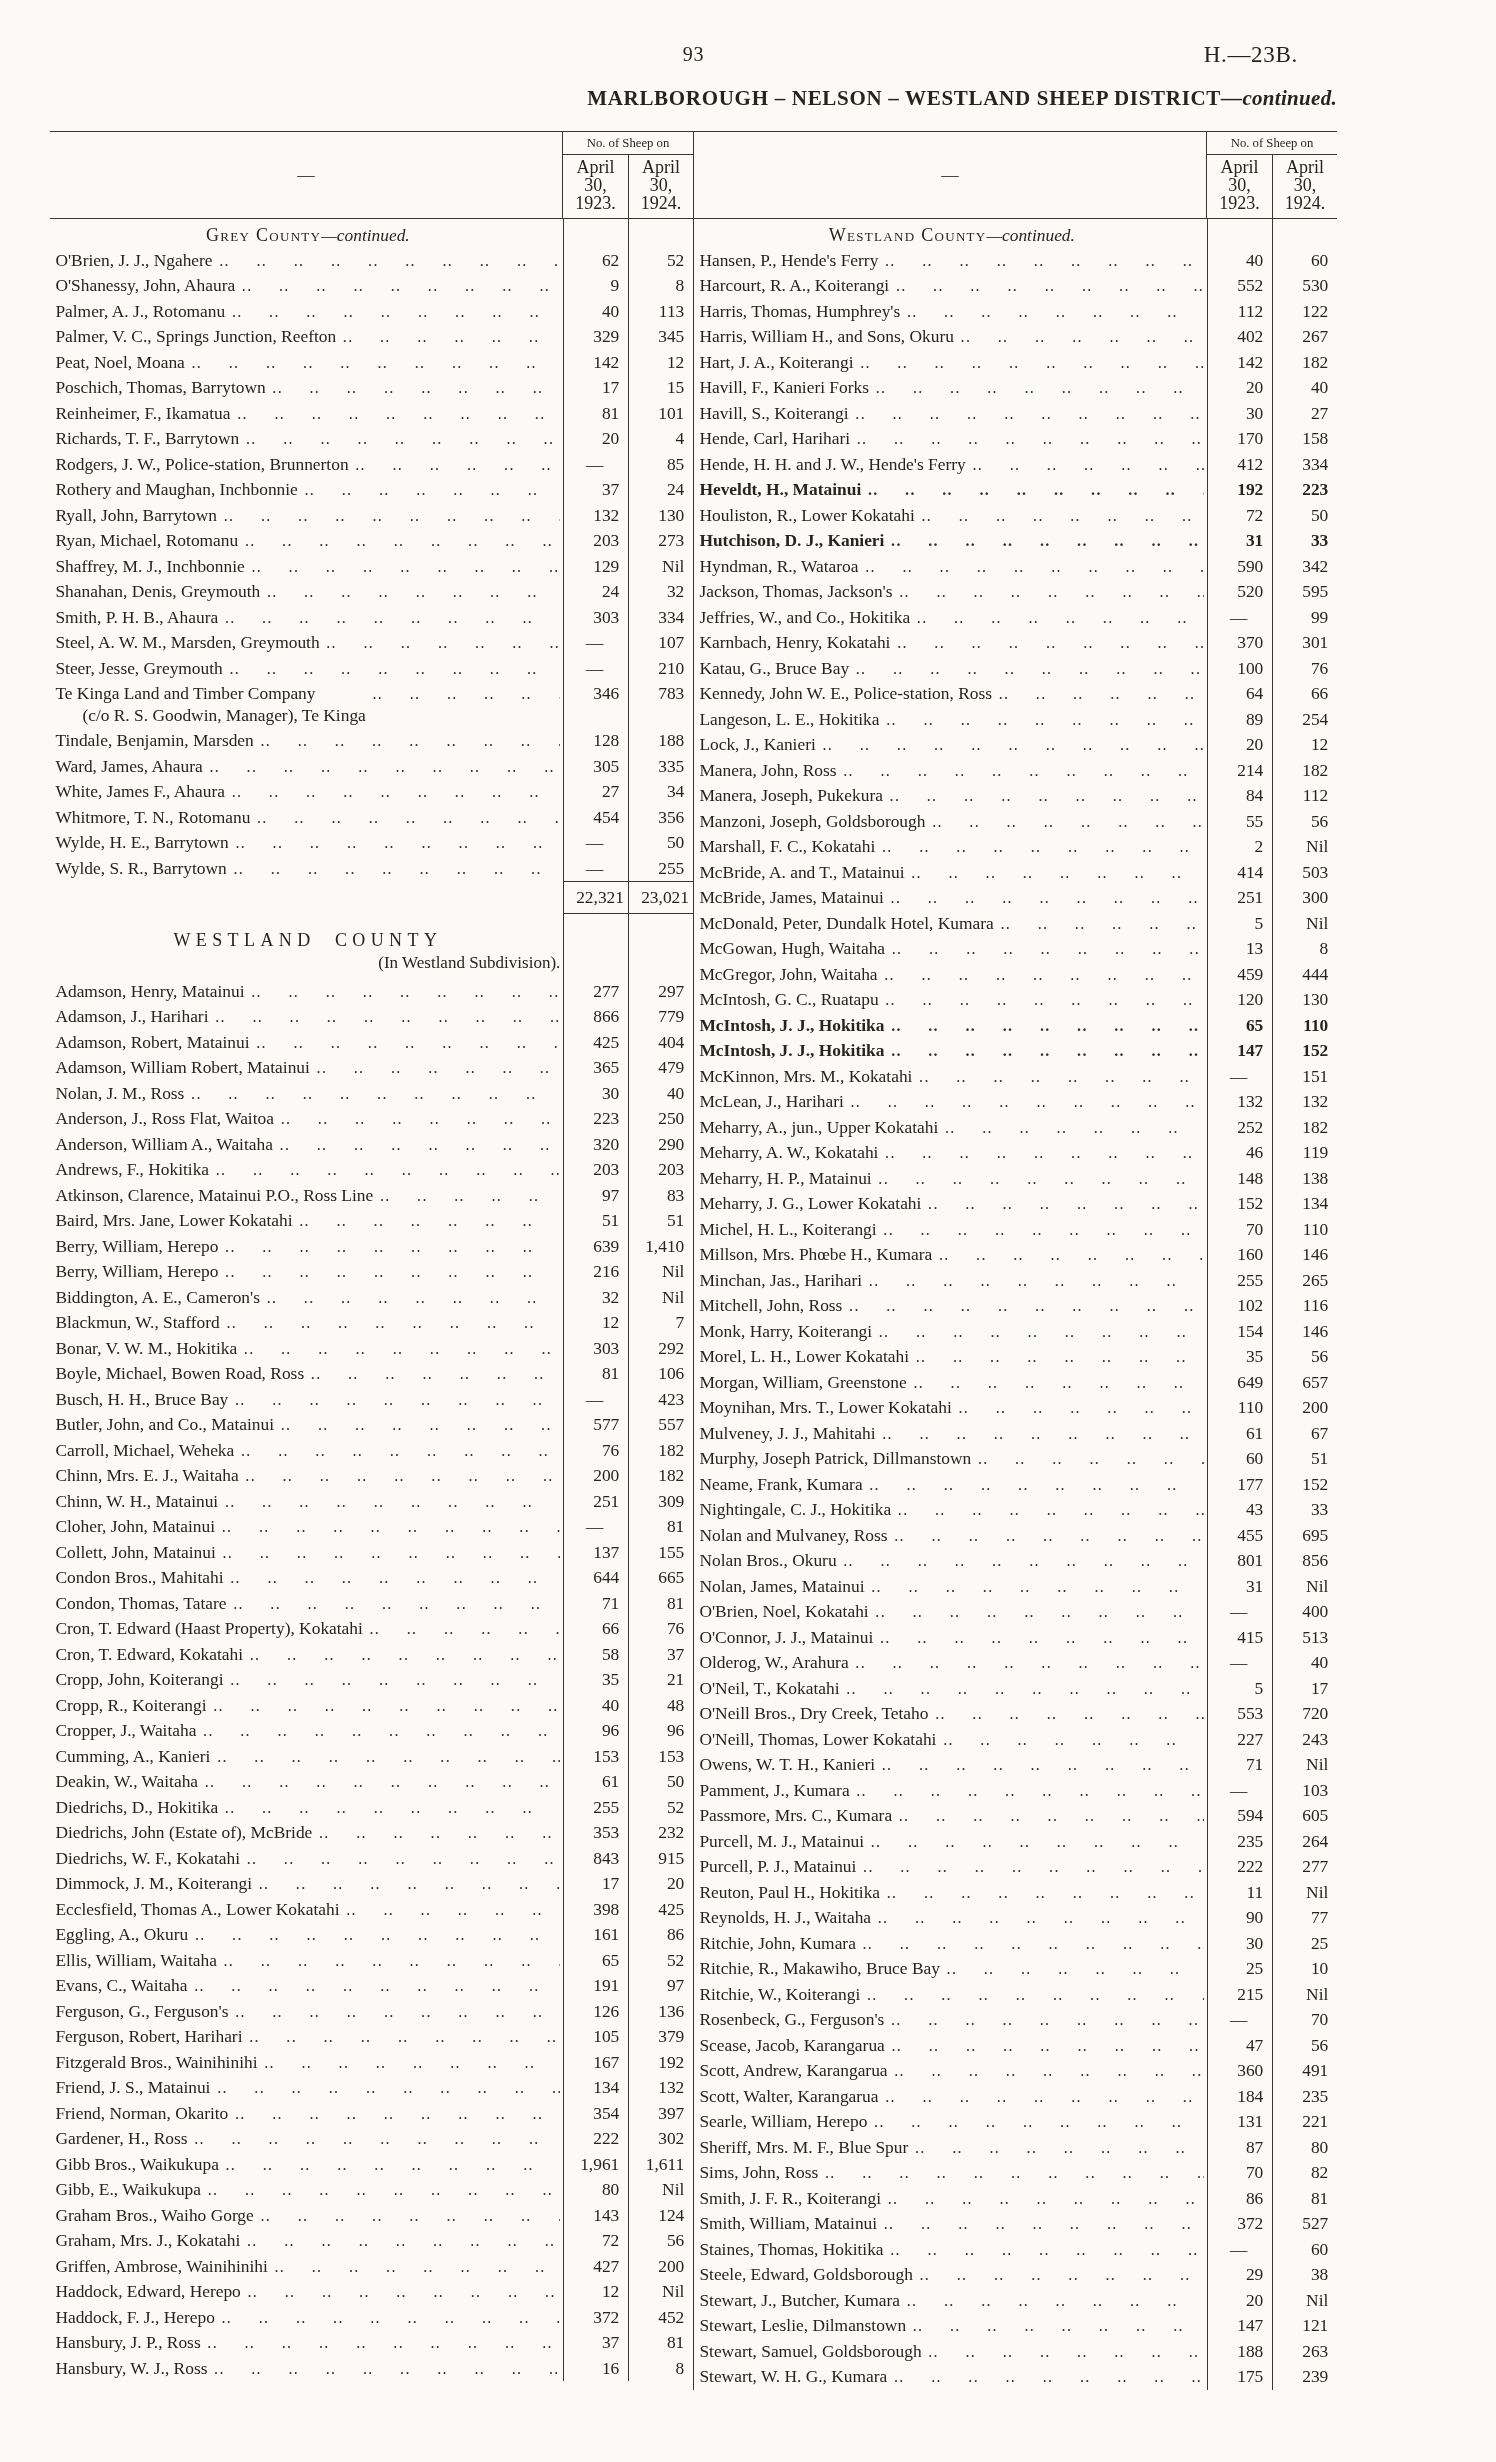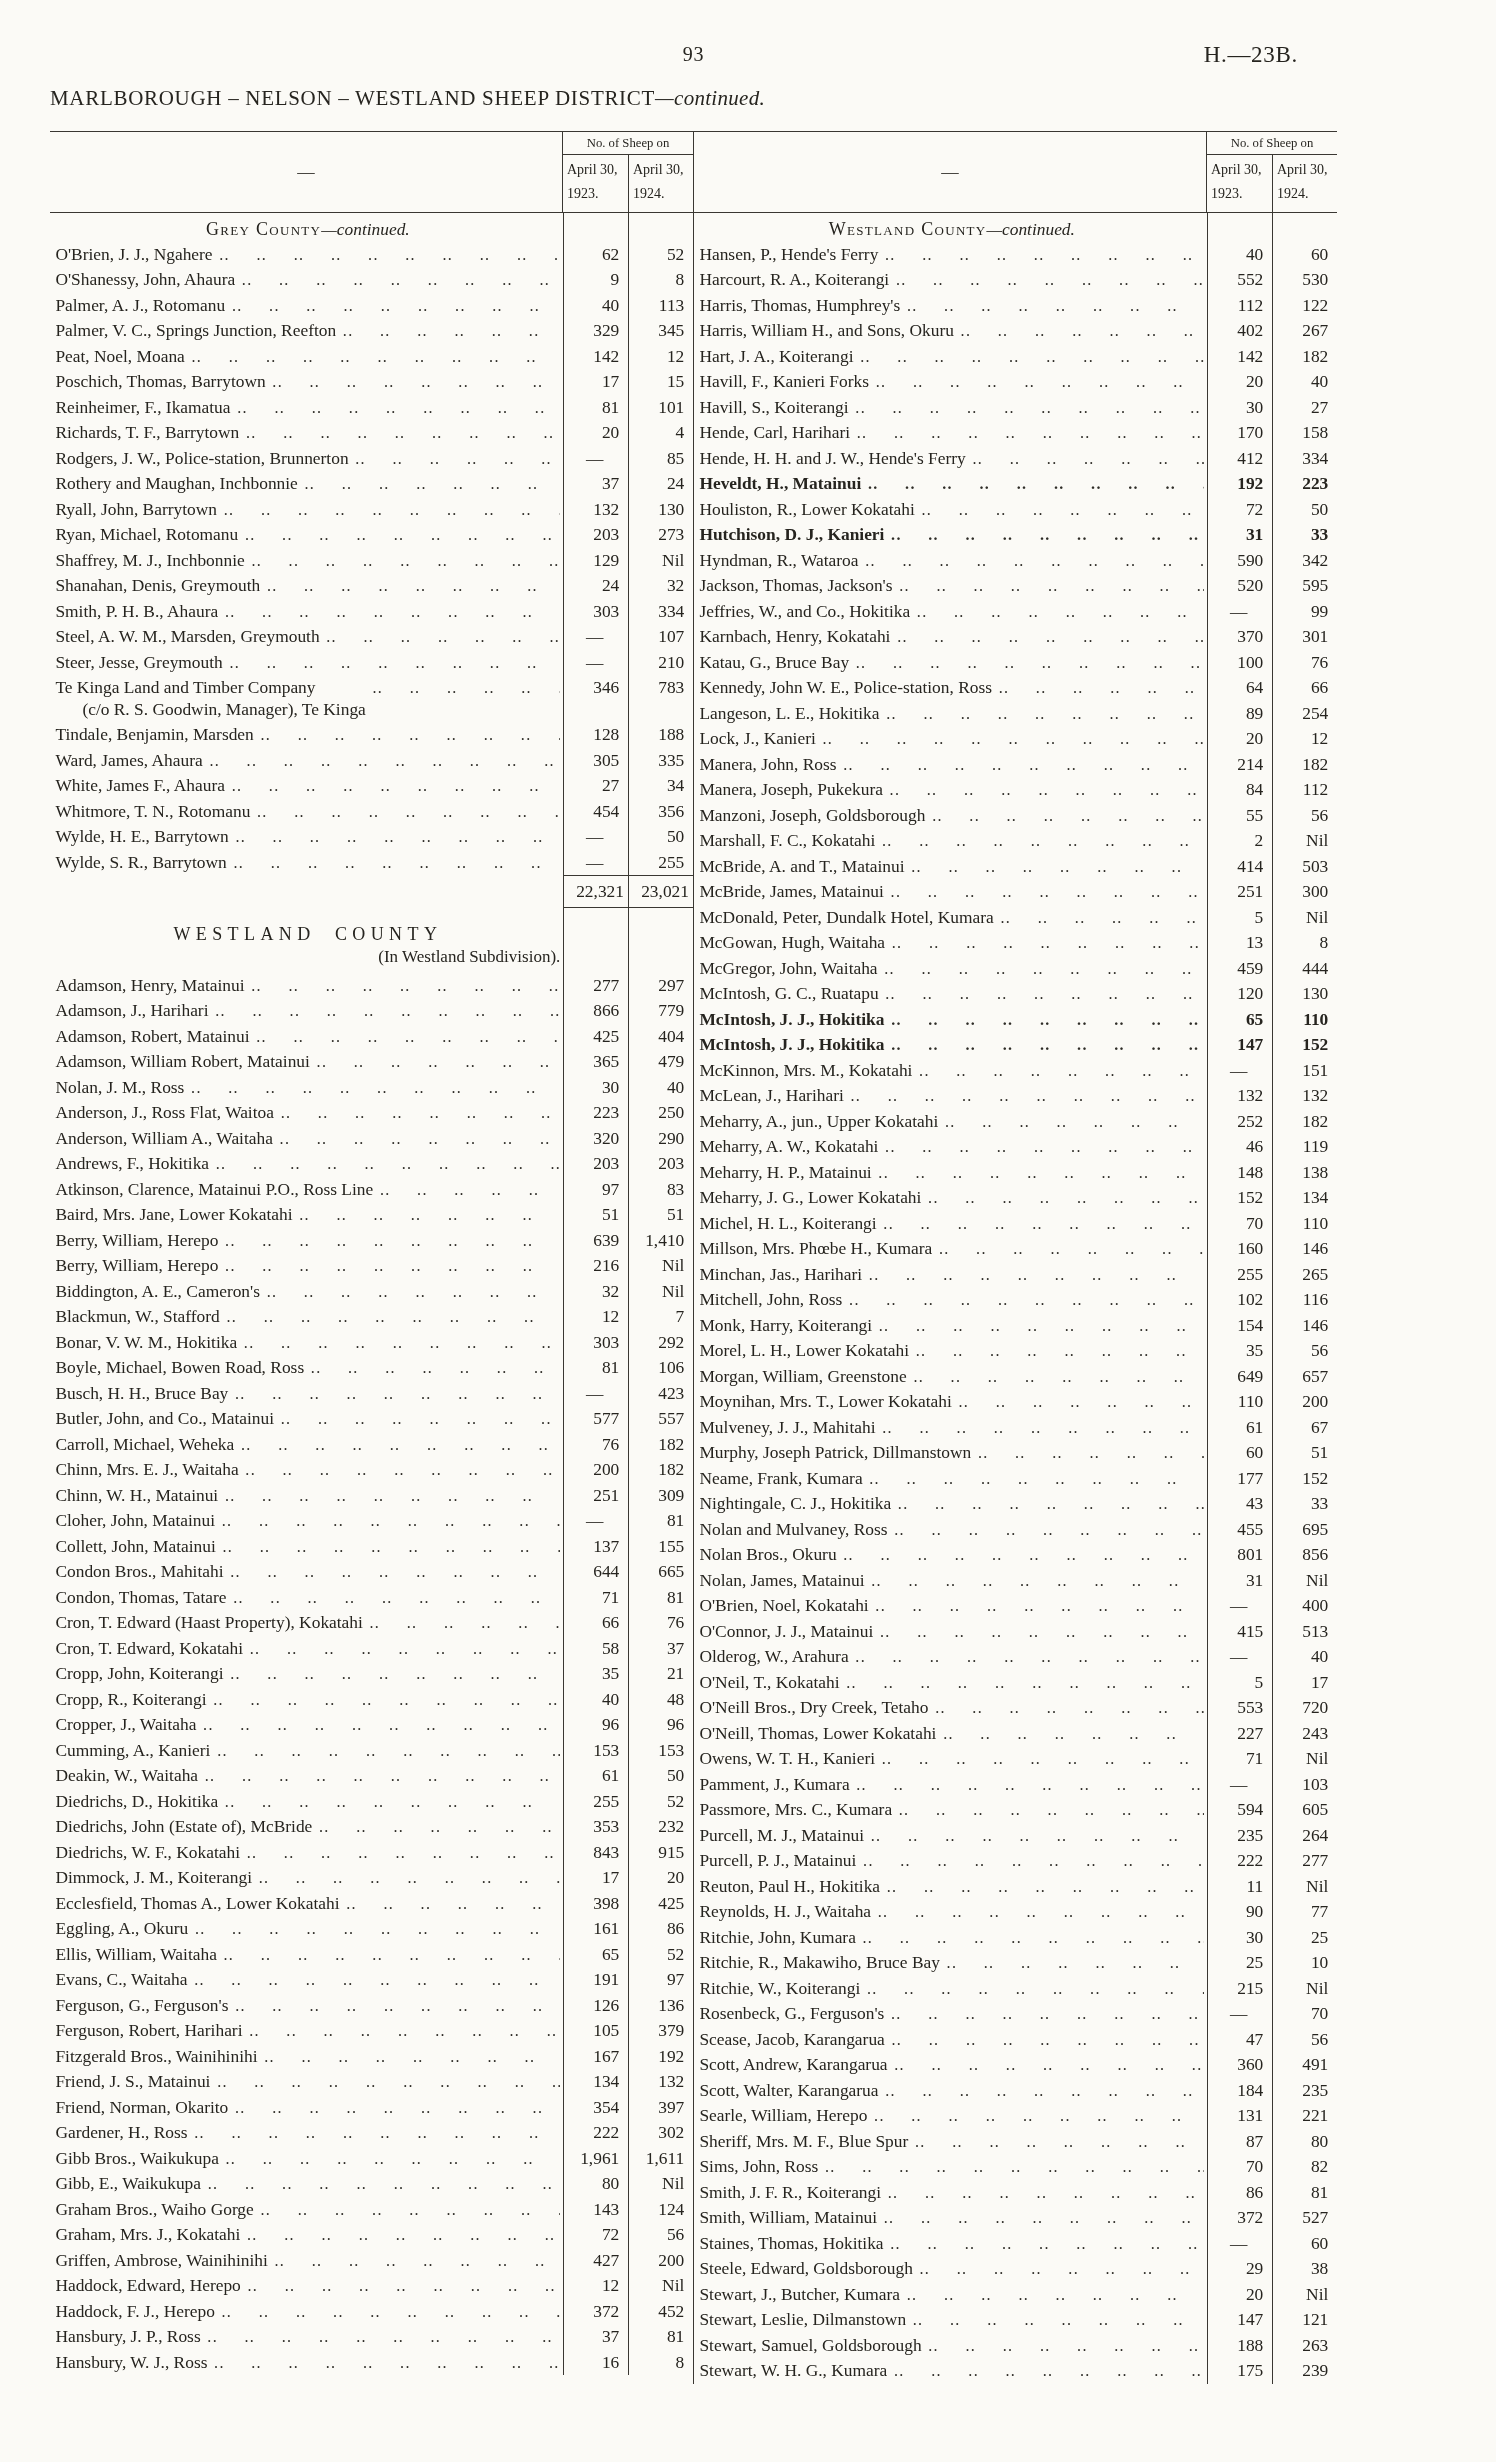--- a/index.html
+++ b/index.html
@@ -22,44 +22,44 @@
   .page-head { position: relative; height: 32px; }
   .page-num {
     position: absolute; left: 0; right: 0;
     text-align: center; font-size: 20px; letter-spacing: 0.7px;
   }
   .doc-ref {
     position: absolute; right: 39px; top: -1.3px;
     font-size: 23px; letter-spacing: 0.7px;
   }
   .title {
-    text-align: left;
+    text-align: right;
     font-size: 21px;
-    font-weight: normal;
+    font-weight: bold;
     margin: 10.7px 0 0 0;
     letter-spacing: 0.7px;
   }
   .title .t-suffix { font-style: italic; letter-spacing: 0.3px; }
 
   
   .tables { display: flex; margin-top: 20px; align-items: stretch; }
   .half { flex: 1 1 0; min-width: 0; }
   .half.left { border-right: 1.3px solid #3a3732; }
 
   .thead { display: flex; border-top: 1.3px solid #3a3732; border-bottom: 1.3px solid #3a3732; }
   .th-name { flex: 1; display: flex; align-items: center; justify-content: center; font-size: 17.4px; }
   .th-nums { flex: none; width: 130px; border-left: 1.3px solid #3a3732; }
   .th-group {
     font-size: 12.7px; text-align: center;
     padding: 4px 1.3px 3.4px; border-bottom: 1.3px solid #3a3732;
   }
   .th-dates { display: flex; }
   .th-date {
     box-sizing: border-box; width: 65px;
-    font-size: 14px; line-height: 24px; 
+    font-size: 18px; line-height: 18px; text-align: center;
     padding: 2.7px 4px 6px;
   }
   .th-date + .th-date { border-left: 1.3px solid #3a3732; }
 
   .row { display: flex; min-height: 25.5px; }
   .cell { box-sizing: border-box; }
   .name-cell {
     flex: 1 1 0; min-width: 0;
     display: flex; align-items: baseline;
     padding: 2px 2.7px 2px 5.4px;

